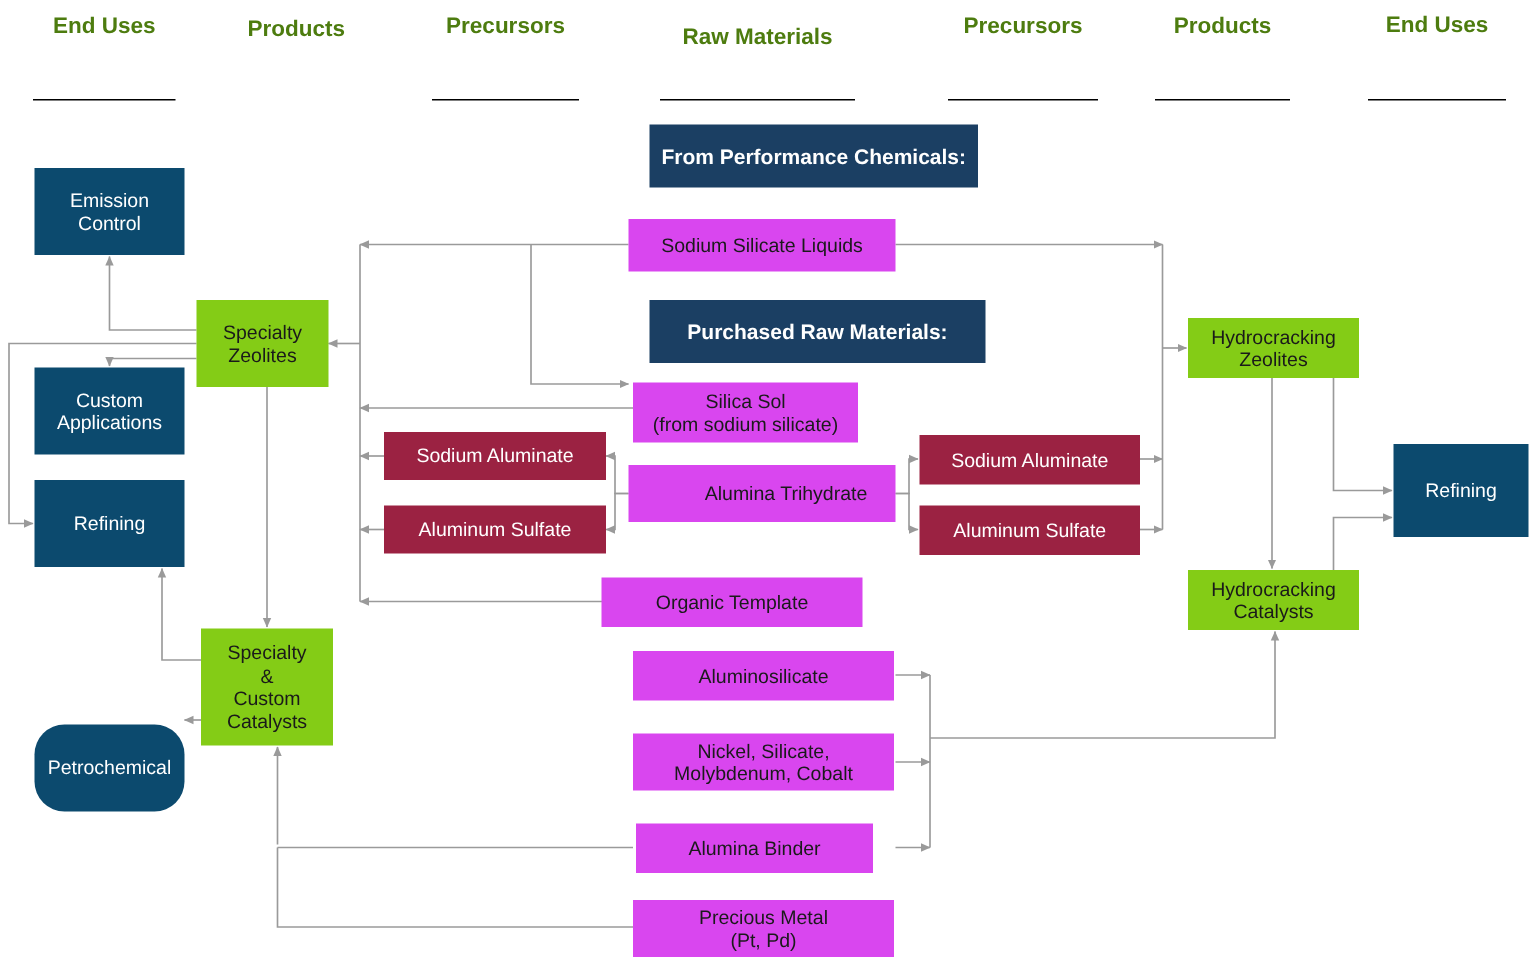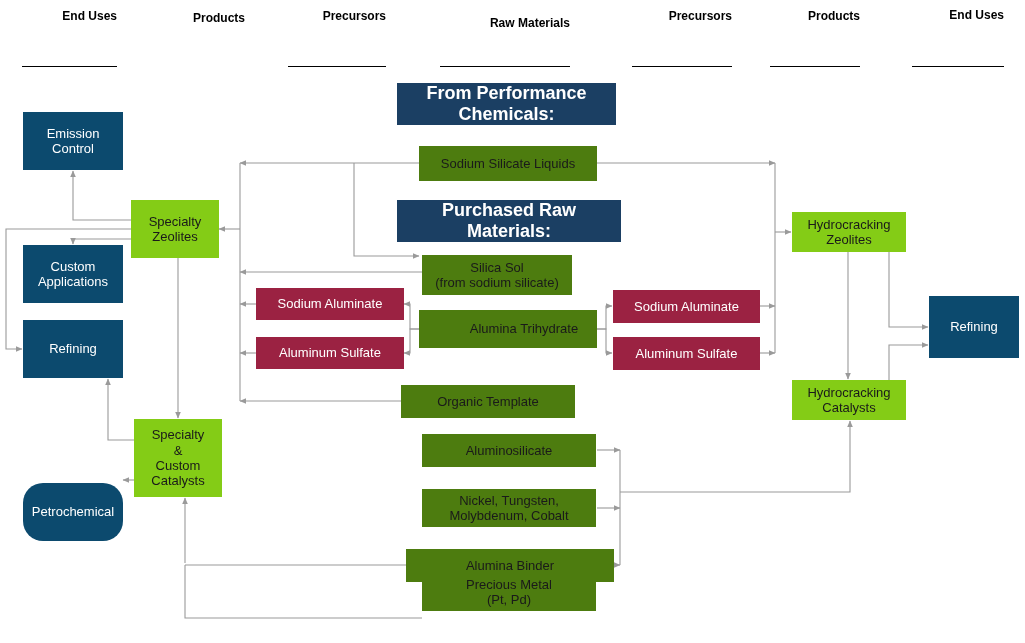--- a/index.html
+++ b/index.html
@@ -11,24 +11,24 @@
     position: relative;
     width: 1025px;
     height: 643px;
     background: #ffffff;
     font-family: "Liberation Sans", sans-serif;
     overflow: hidden;
   }
   
   .col-head {
     position: absolute;
-    font-size: 12px;
+    font-size: 15px;
     font-weight: bold;
-    color: #000000;
-    text-align: right;
+    color: #4d7c0f;
+    text-align: center;
     white-space: nowrap;
     line-height: 1;
   }
   .col-rule {
     position: absolute;
     height: 0;
     border-top: 1px solid #000000;
   }
   
   .node {
@@ -38,23 +38,23 @@
     align-items: center;
     justify-content: center;
     text-align: center;
     line-height: 1.18;
     font-size: 12.5px;
     padding: 2px 4px;
     white-space: pre-line;
   }
   .n-blue   { background: #0c4a6e; color: #ffffff; font-size: 13px; }
   .n-bgray  { background: #84cc16; color: #1a1a1a; font-size: 13px; }
-  .n-gray   { background: #4d7c0f; color: #1a1a1a; font-size: 13px; }
+  .n-gray   { background: #d946ef; color: #1a1a1a; font-size: 13px; }
   .n-maroon { background: #9b2242; color: #ffffff; font-size: 13px; }
-  .n-navy   { background: #1b3f63; color: #ffffff; font-size: 18px; font-weight: bold; }
+  .n-navy   { background: #1b3f63; color: #ffffff; font-size: 14px; font-weight: bold; margin-left: 36px; }
   
   #wires {
     position: absolute;
     left: 0; top: 0;
     width: 1025px;
     height: 643px;
     pointer-events: none;
   }
 </style>
 </head>
@@ -136,24 +136,24 @@
 Custom
 Catalysts</div>
       <div class="node n-navy" style="left: 397px; top: 83px; width: 219px; height: 42px;">From Performance Chemicals:</div>
       <div class="node n-gray" style="left: 419px; top: 146px; width: 178px; height: 35px;">Sodium Silicate Liquids</div>
       <div class="node n-navy" style="left: 397px; top: 200px; width: 224px; height: 42px;">Purchased Raw Materials:</div>
       <div class="node n-gray" style="left: 422px; top: 255px; width: 150px; height: 40px;">Silica Sol
 (from sodium silicate)</div>
       <div class="node n-gray" style="left: 419px; top: 310px; width: 178px; height: 38px; padding-left: 36px;">Alumina Trihydrate</div>
       <div class="node n-gray" style="left: 401px; top: 385px; width: 174px; height: 33px;">Organic Template</div>
       <div class="node n-gray" style="left: 422px; top: 434px; width: 174px; height: 33px; text-align: center;">Aluminosilicate</div>
-      <div class="node n-gray" style="left: 422px; top: 489px; width: 174px; height: 38px;">Nickel, Tungsten,
+      <div class="node n-gray" style="left: 422px; top: 489px; width: 174px; height: 38px;">Nickel, Silicate,
 Molybdenum, Cobalt</div>
-      <div class="node n-gray" style="left: 406px; top: 549px; width: 208px; height: 33px;">Alumina  Binder</div>
-      <div class="node n-gray" style="left: 422px; top: 573px; width: 174px; height: 38px;">Precious Metal
+      <div class="node n-gray" style="left: 424px; top: 549px; width: 158px; height: 33px;">Alumina  Binder</div>
+      <div class="node n-gray" style="left: 422px; top: 600px; width: 174px; height: 38px;">Precious Metal
 (Pt, Pd)</div>
       <div class="node n-maroon" style="left: 256px; top: 288px; width: 148px; height: 32px;">Sodium Aluminate</div>
       <div class="node n-maroon" style="left: 256px; top: 337px; width: 148px; height: 32px;">Aluminum  Sulfate</div>
       <div class="node n-maroon" style="left: 613px; top: 290px; width: 147px; height: 33px;">Sodium Aluminate</div>
       <div class="node n-maroon" style="left: 613px; top: 337px; width: 147px; height: 33px;">Aluminum Sulfate</div>
       <div class="node n-bgray" style="left: 792px; top: 212px; width: 114px; height: 40px;">Hydrocracking
 Zeolites</div>
       <div class="node n-bgray" style="left: 792px; top: 380px; width: 114px; height: 40px;">Hydrocracking
 Catalysts</div>
       <div class="node n-blue" style="left: 929px; top: 296px; width: 90px; height: 62px;">Refining</div>

